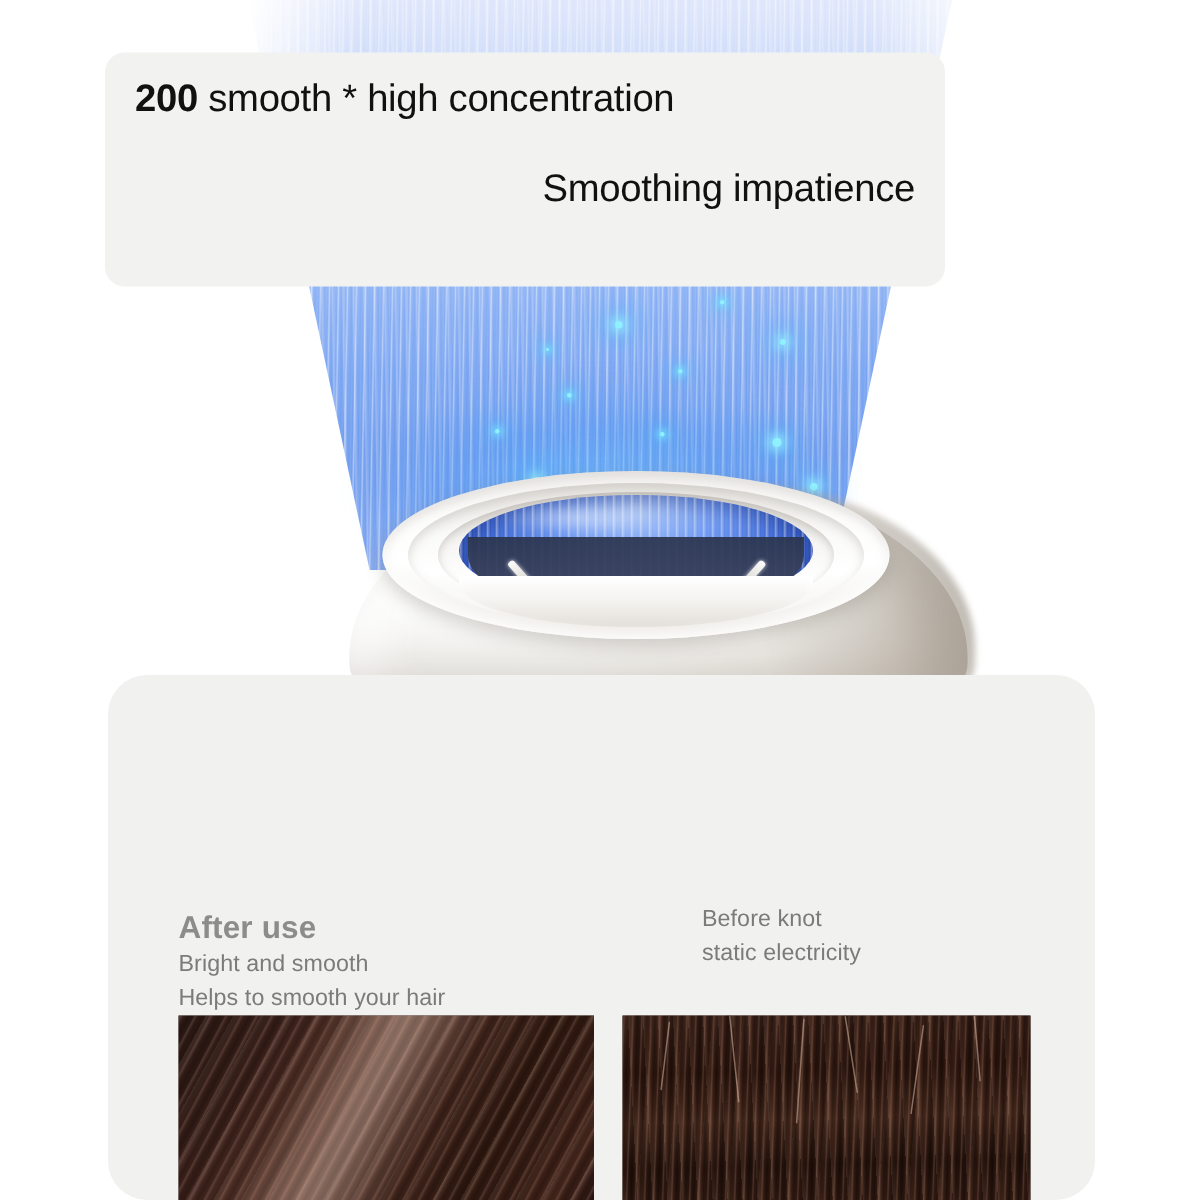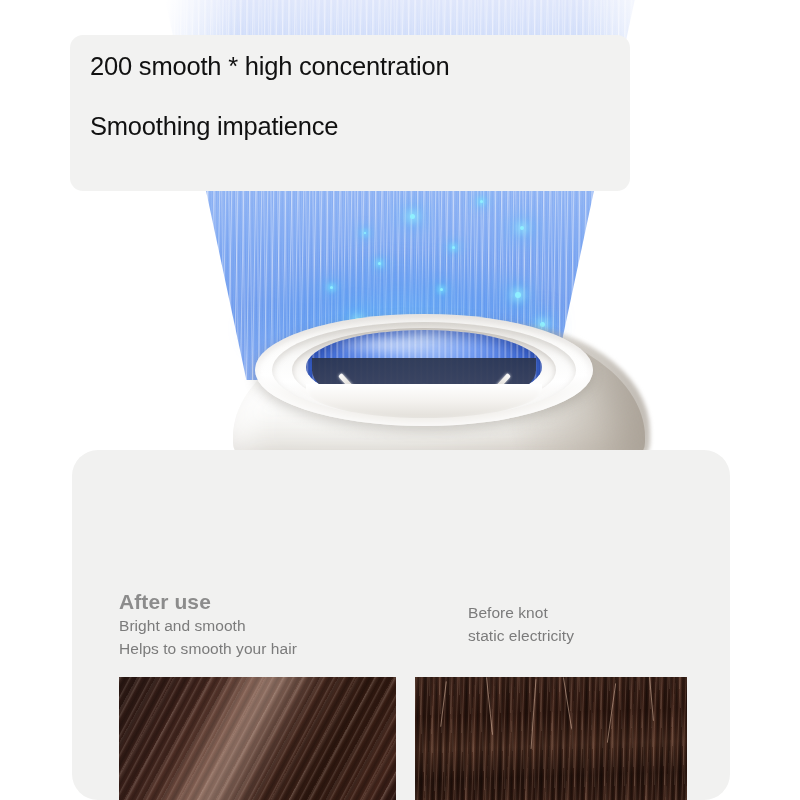--- a/index.html
+++ b/index.html
@@ -148,42 +148,42 @@
   
   .top-card{
     position:absolute;left:70px;top:35px;width:560px;height:156px;
     background:#f2f2f1;border-radius:13px;
     box-sizing:border-box;padding:14px 20px 0 20px;
   }
   .headline{
     color:#111;font-size:25.5px;line-height:35px;letter-spacing:-0.2px;
     font-weight:400;white-space:pre-line;
   }
-  .headline .bold{font-weight:400;}
+  .headline .bold{font-weight:700;}
   .subline{
     margin-top:26px;color:#111;font-size:25.5px;line-height:32px;
-    letter-spacing:-0.2px;font-weight:400;
+    letter-spacing:-0.2px;font-weight:400;text-align:right;
   }
 
   
   .bottom-card{
     position:absolute;left:72px;top:450px;width:658px;height:350px;
     background:#f1f1f0;border-radius:26px;
   }
   .compare{position:absolute;left:0;top:0;width:658px;height:350px;}
   .col{position:absolute;top:0;}
   .col-after{left:47px;width:277px;}
   .col-before{left:396px;width:273px;}
   .col-title{
     font-size:21px;font-weight:700;color:#8c8c8c;letter-spacing:.1px;line-height:24px;
   }
   .col-line{
     font-size:15.5px;color:#7b7b7b;line-height:23px;letter-spacing:.05px;
   }
-  .col-after .col-head{position:absolute;left:0;top:140px;}
+  .col-after .col-head{position:absolute;left:0;top:157px;}
   .col-before .col-head{position:absolute;left:0;top:151px;}
   .photo{
     position:absolute;width:277px;height:124px;overflow:hidden;background:#2a1710;
   }
   .photo-after{left:47px;top:227px;width:277px;}
   .photo-before{left:343px;top:227px;width:272px;}
 
   .hair-smooth{
     position:absolute;inset:0;
     background:

